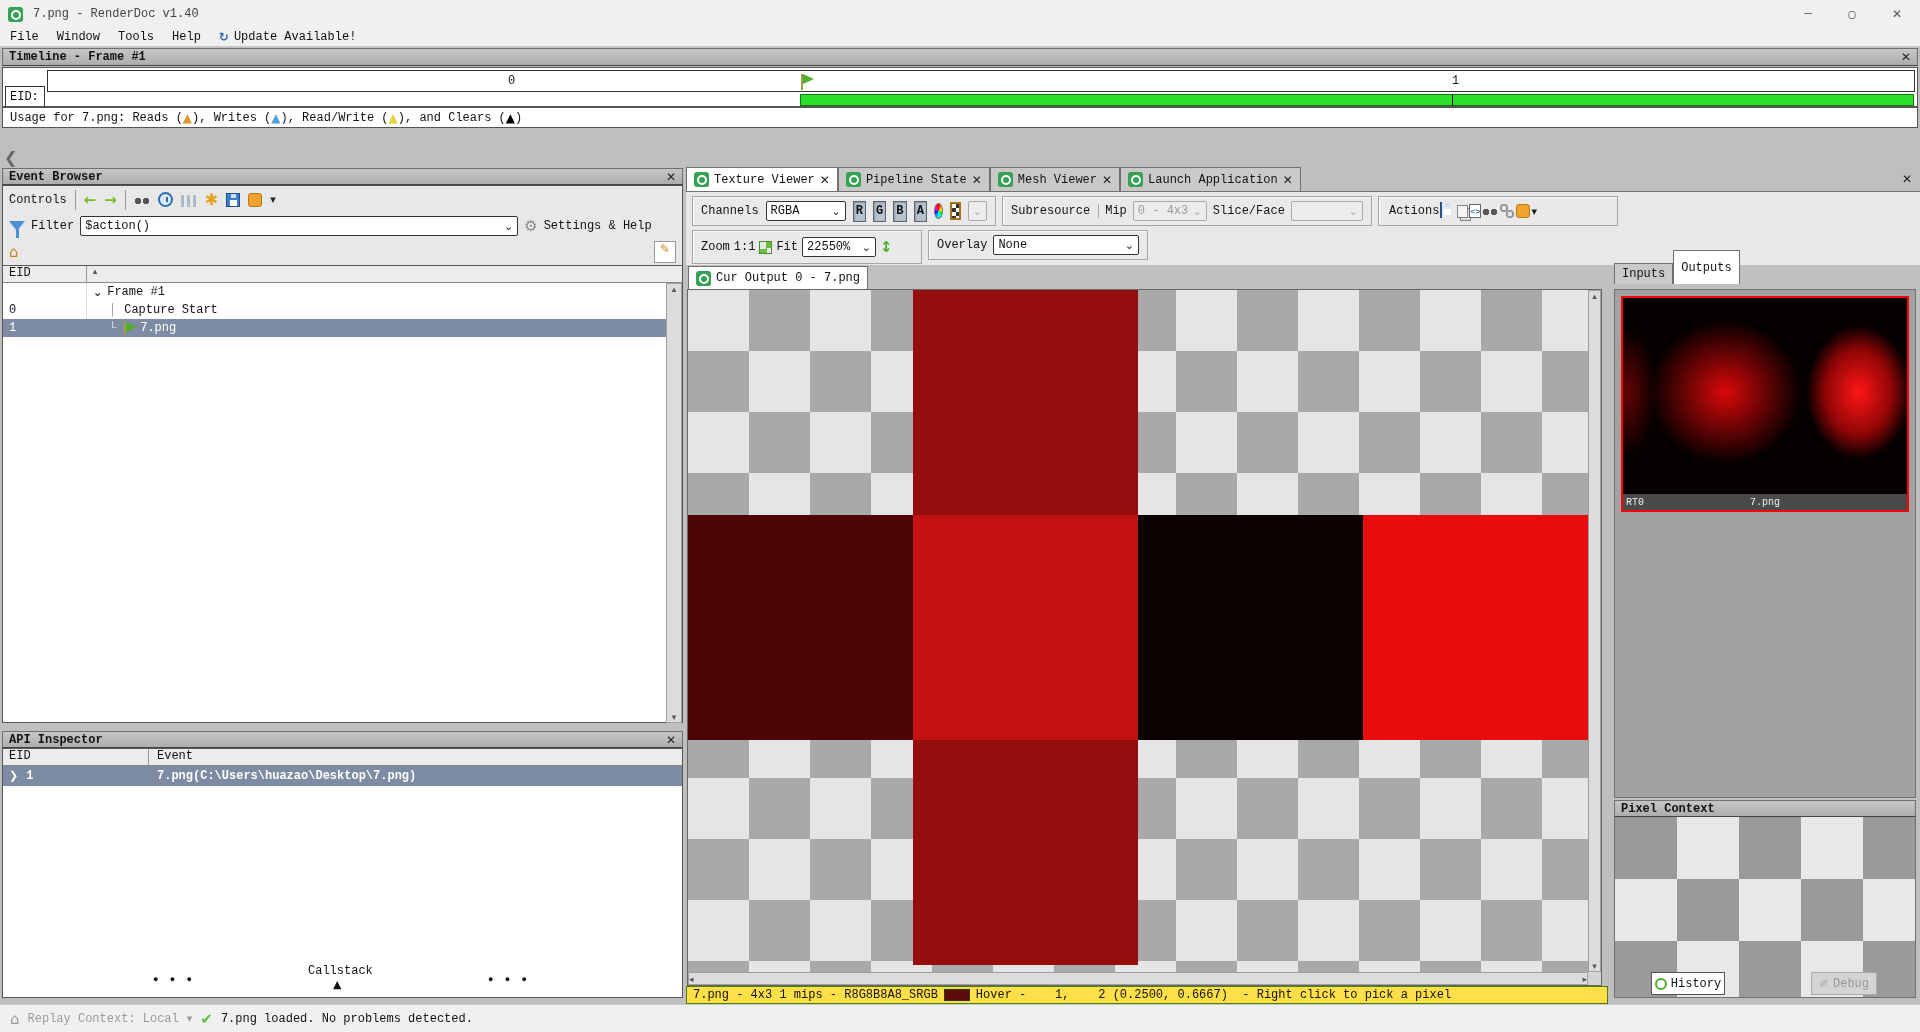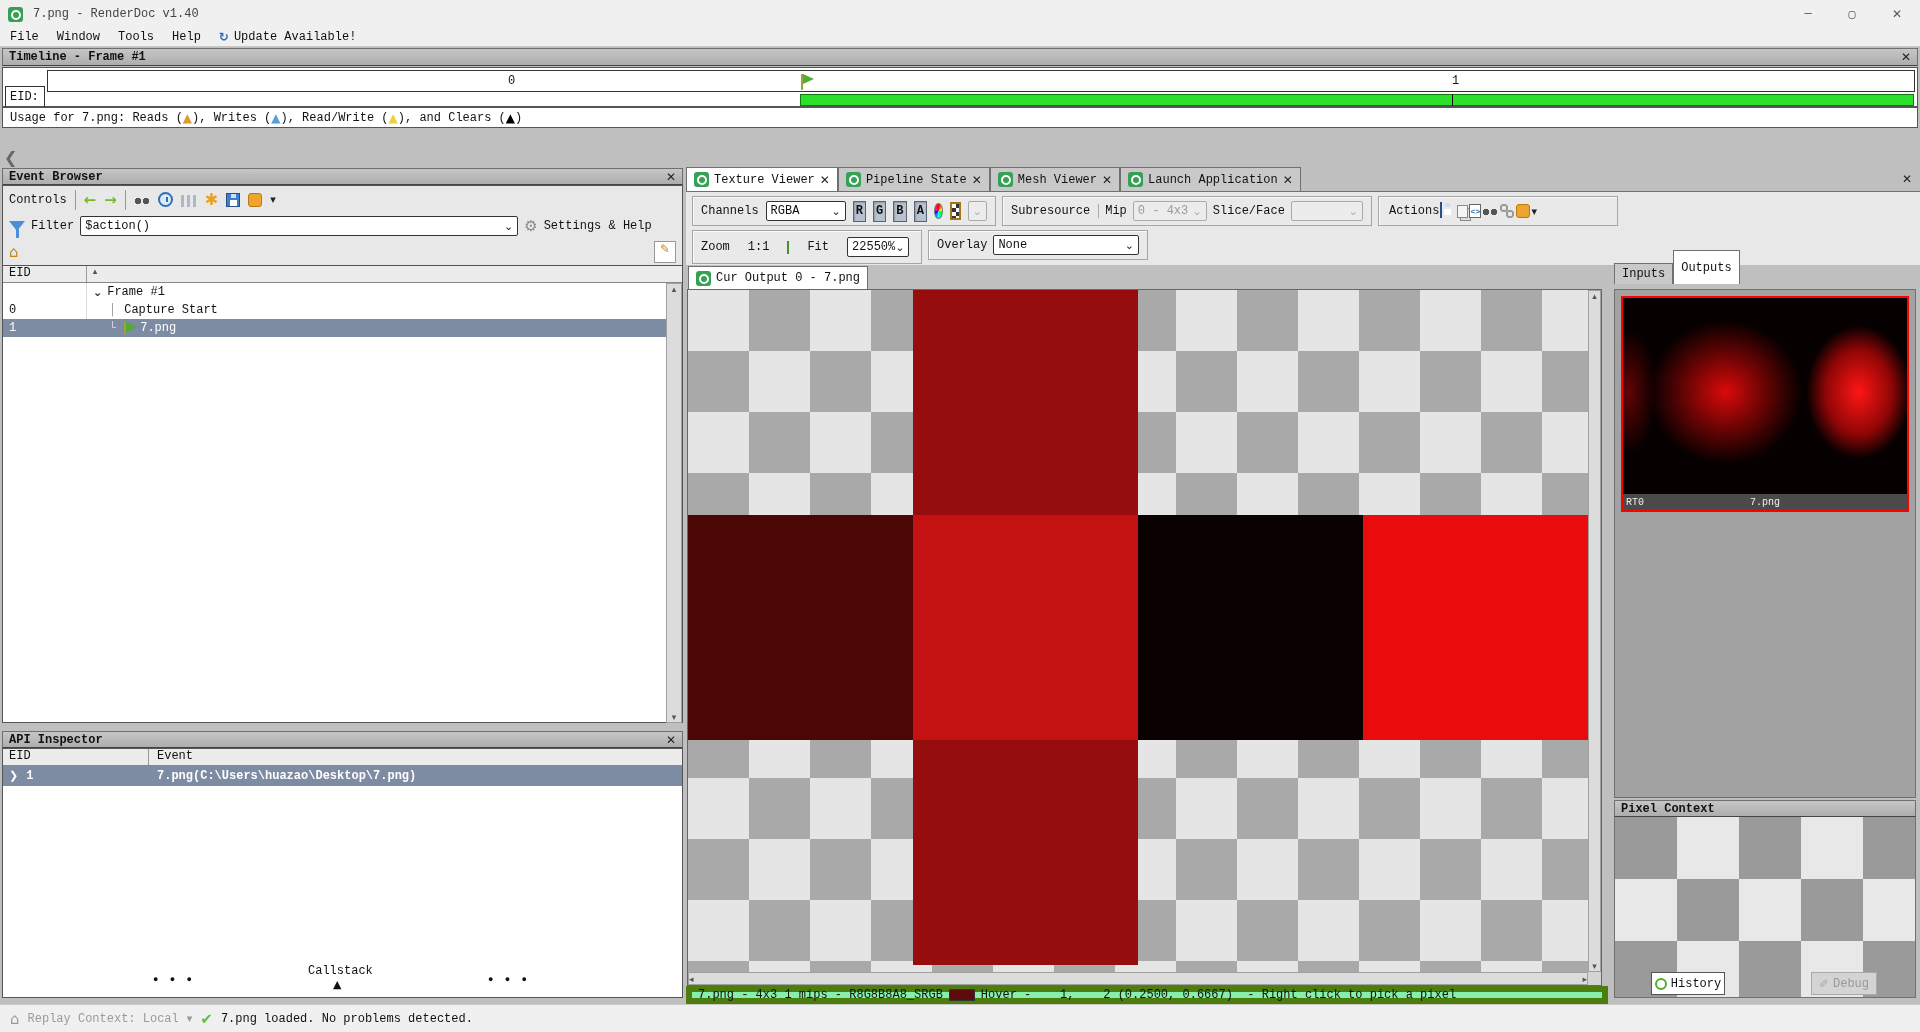--- a/index.html
+++ b/index.html
@@ -260,21 +260,21 @@
     <span>Actions</span>
     <span class="icon16"><span class="i-save abs"></span></span>
     <span class="i-copy"></span>
     <span class="i-code">&lt;&gt;</span>
     <span class="icon16 i-binoc"></span>
     <span class="icon16 i-chain"></span>
     <span class="i-puzzle"></span>
     <span class="chev">▾</span>
   </div>
 
-  <div class="abs group" style="left:6px;top:38px;width:230px;height:30px;gap:18px;padding:16px 8px;">
+  <div class="abs group" style="left:6px;top:38px;width:230px;height:30px;gap:4px;padding:16px 8px;">
     <span>Zoom</span>
     <span>1:1</span>
     <span class="i-fit"></span>
     <span>Fit</span>
     <span class="combo" style="width:74px;height:20px;">
       <span>22550%</span>
       <span class="chev">⌄</span>
     </span>
     <span style="color:#4fae30;font-weight:bold;font-family:'DejaVu Sans',sans-serif;font-size:15px;">↕</span>
   </div>
@@ -302,21 +302,21 @@
     </div>
   <div class="abs scrolltrack" style="right:0;top:0;width:13px;height:682px;">
     <div class="arrowglyph" style="text-align:center;">▴</div>
     <div class="arrowglyph abs" style="bottom:0;width:100%;text-align:center;">▾</div>
   </div>
   <div class="abs scrolltrack" style="left:0;bottom:0;width:900px;height:13px;display:flex;justify-content:space-between;align-items:center;">
     <span class="arrowglyph">◂</span>
     <span class="arrowglyph">▸</span>
   </div>
 </div>
-<div class="abs" style="left:686px;top:986px;width:922px;height:18px;background:#86efac;border:6px solid #4d7c0f;display:flex;align-items:center;padding:0 6px;gap:6px;">
+<div class="abs" style="left:686px;top:986px;width:922px;height:18px;background:#fde047;border:1px solid #4d7c0f;display:flex;align-items:center;padding:0 6px;gap:6px;">
   <span class="mono-label">7.png - 4x3 1 mips - R8G8B8A8_SRGB</span>
   <span style="width:26px;height:12px;background:#5c0c0c;border:1px solid #333;"></span>
   <span class="mono-label">Hover -    1,    2 (0.2500, 0.6667)  - Right click to pick a pixel</span>
 </div>
 
 <div class="abs" style="left:1614px;top:262px;width:306px;height:22px;display:flex;align-items:flex-end;">
   <div class="tab" style="height:21px;">
       <span>Inputs</span>
     </div>
   <div class="tab active" style="height:34px;">

